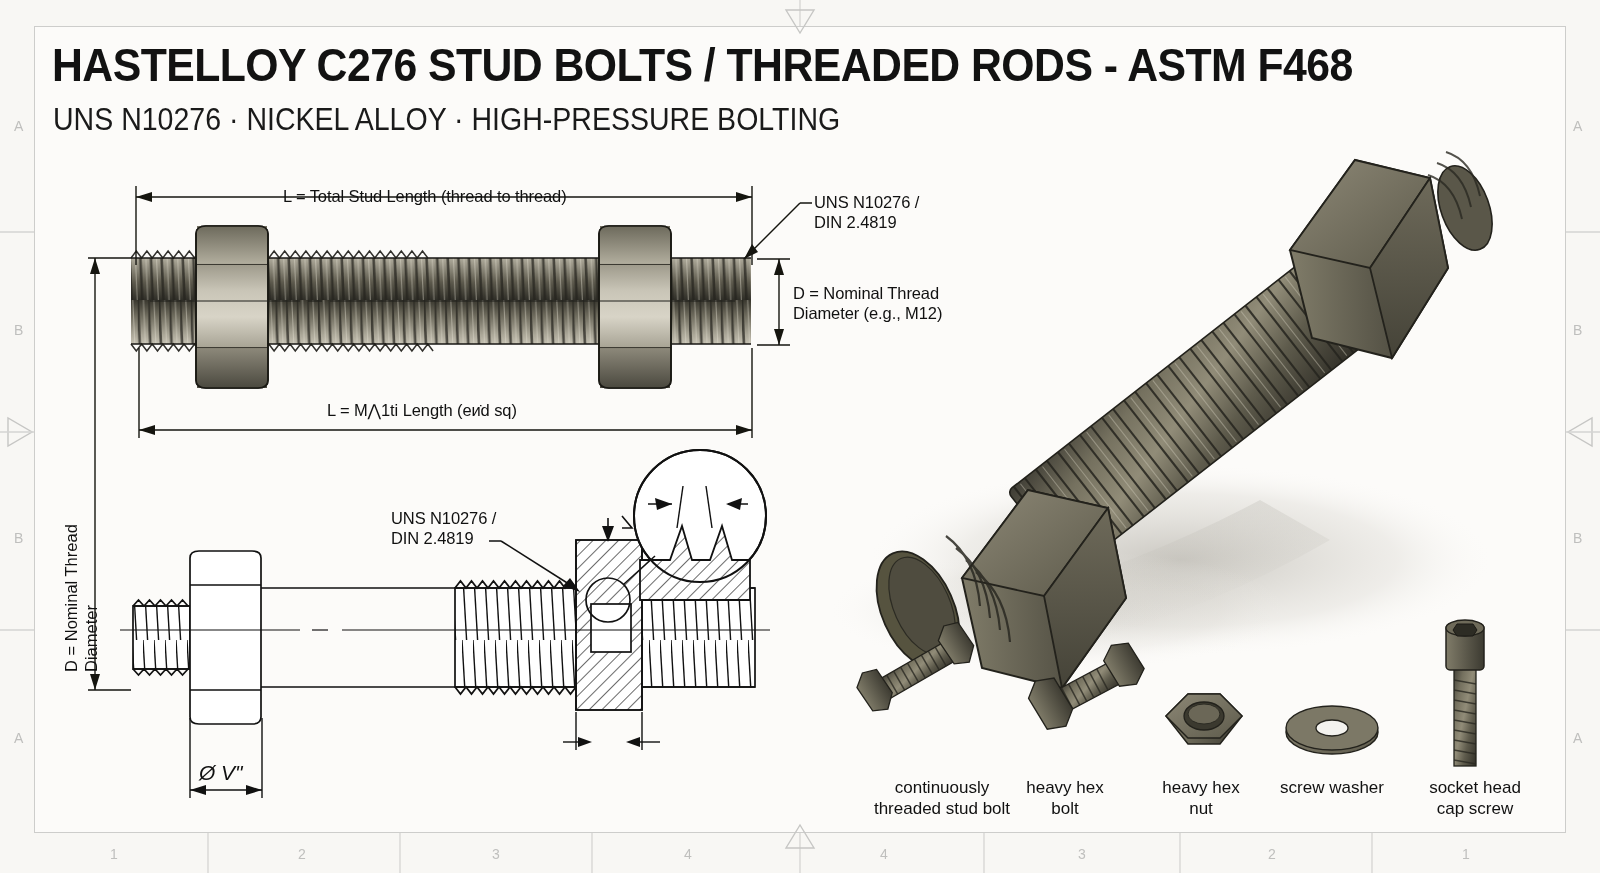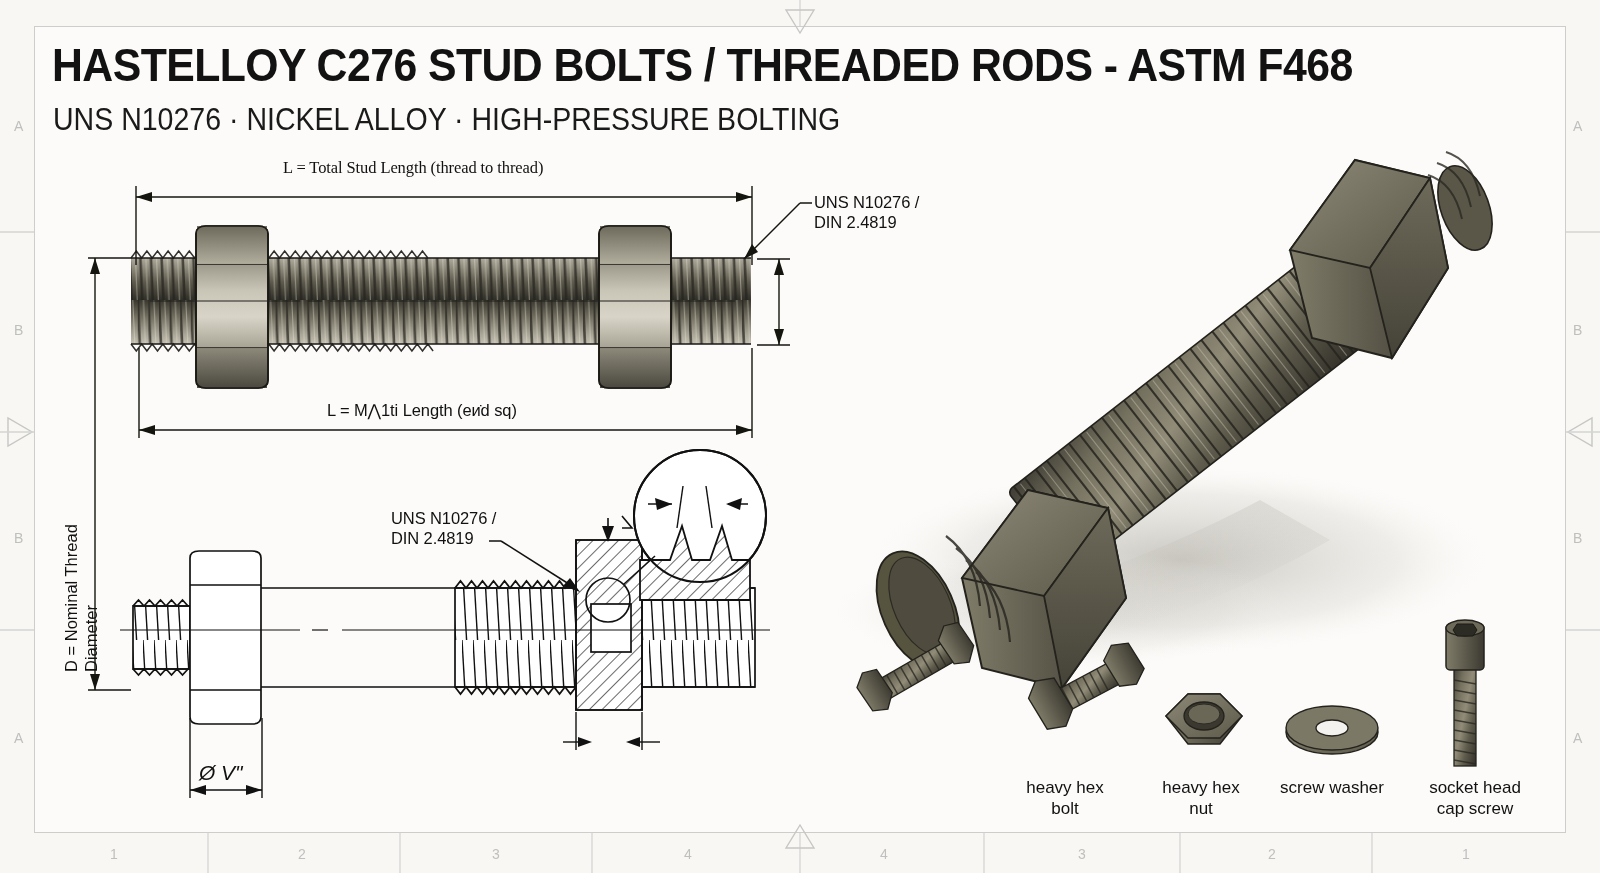--- a/index.html
+++ b/index.html
@@ -210,23 +210,25 @@
 
     <g stroke="#15150f" stroke-width="1.4" fill="none">
       <line x1="95" y1="258" x2="95" y2="690"></line>
       <polygon points="95,258 90,274 100,274" fill="#15150f" stroke="none"></polygon>
       <polygon points="95,690 90,674 100,674" fill="#15150f" stroke="none"></polygon>
       <line x1="88" y1="258" x2="131" y2="258"></line>
       <line x1="88" y1="690" x2="131" y2="690"></line>
     </g>
   </svg>
 
-  <div class="dtext" style="left:283px; top:158px;font-family:Liberation Serif, serif;">L = Total Stud Length (thread to thread)</div>
+  <div class="dtext" style="left:283px; top:186px;">L = Total Stud Length (thread to thread)</div>
   <div class="dtext" style="left:814px; top:192px;">UNS N10276 /
 DIN 2.4819</div>
+  <div class="dtext" style="left:793px; top:283px;">D = Nominal Thread
+Diameter (e.g., M12)</div>
   <div class="dtext" style="left:327px; top:400px;">L = M⋀1ti Length (eи̇d sq)</div>
 
   <div class="vtext" style="left:62px; top:672px; transform:rotate(-90deg);">D = Nominal Thread
 Diameter</div>
 
   <svg class="ov" width="1600" height="873">
     <defs>
       <pattern id="hatch" width="9" height="9" patternUnits="userSpaceOnUse" patternTransform="rotate(45)">
         <rect width="9" height="9" fill="#ffffff"></rect>
         <line x1="0" y1="0" x2="0" y2="9" stroke="#111" stroke-width="1.25"></line>
@@ -500,20 +502,22 @@
             <line x1="16" y1="130" x2="38" y2="134"></line>
           <line x1="16" y1="140" x2="38" y2="144"></line>
         </g>
         <rect x="8" y="4" width="38" height="46" rx="4" fill="url(#mFaceR)" stroke="#23221c" stroke-width="1.5"></rect>
         <ellipse cx="27" cy="8" rx="19" ry="8" fill="#6e6a59" stroke="#23221c" stroke-width="1.3"></ellipse>
         <polygon points="19,4 35,4 39,10 35,16 19,16 15,10" fill="#2d2c24" stroke="#1c1b16" stroke-width="1"></polygon>
       </g>
     </g>
   </svg>
 
+  <div class="legcap" style="left:838px; top:778px; width:208px;">continuously
+threaded stud bolt</div>
   <div class="legcap" style="left:1000px; top:778px; width:130px;">heavy hex
 bolt</div>
   <div class="legcap" style="left:1138px; top:778px; width:126px;">heavy hex
 nut</div>
   <div class="legcap" style="left:1262px; top:778px; width:140px;">screw washer</div>
   <div class="legcap" style="left:1400px; top:778px; width:150px;">socket head
 cap screw</div>
 
 </div>
 

